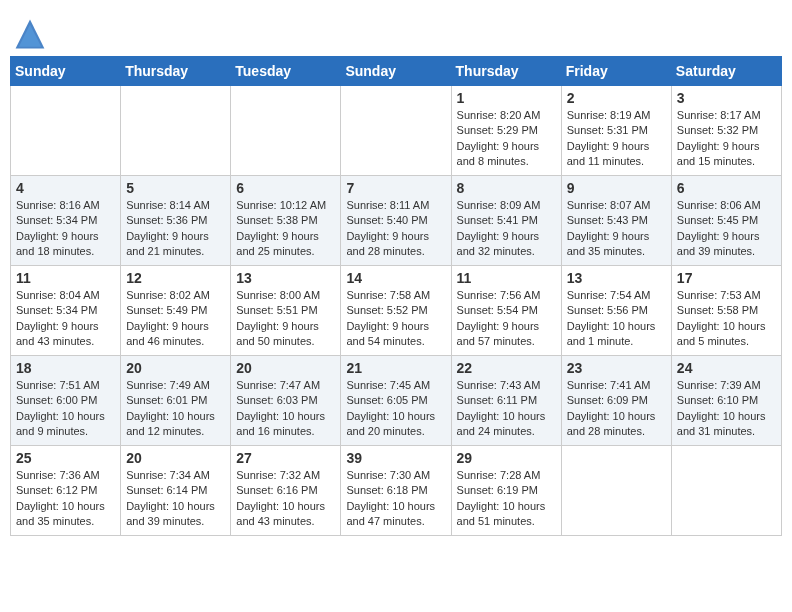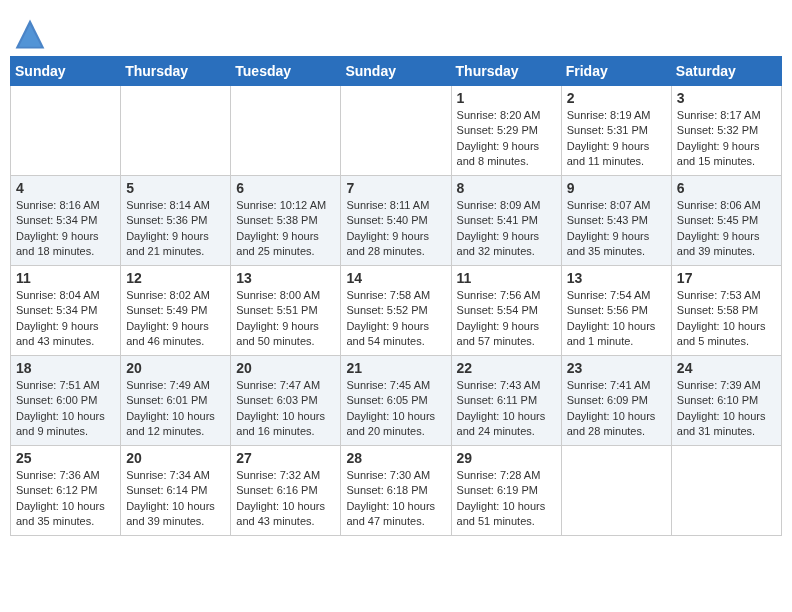--- a/index.html
+++ b/index.html
@@ -331,21 +331,21 @@
 and 39 minutes.</div>
         </td>
         <td>
           <span class="day-number">27</span>
           <div class="day-info">Sunrise: 7:32 AM
 Sunset: 6:16 PM
 Daylight: 10 hours
 and 43 minutes.</div>
         </td>
         <td>
-          <span class="day-number">28</span>
+          <span class="day-number">39</span>
           <div class="day-info">Sunrise: 7:30 AM
 Sunset: 6:18 PM
 Daylight: 10 hours
 and 47 minutes.</div>
         </td>
         <td>
           <span class="day-number">29</span>
           <div class="day-info">Sunrise: 7:28 AM
 Sunset: 6:19 PM
 Daylight: 10 hours

